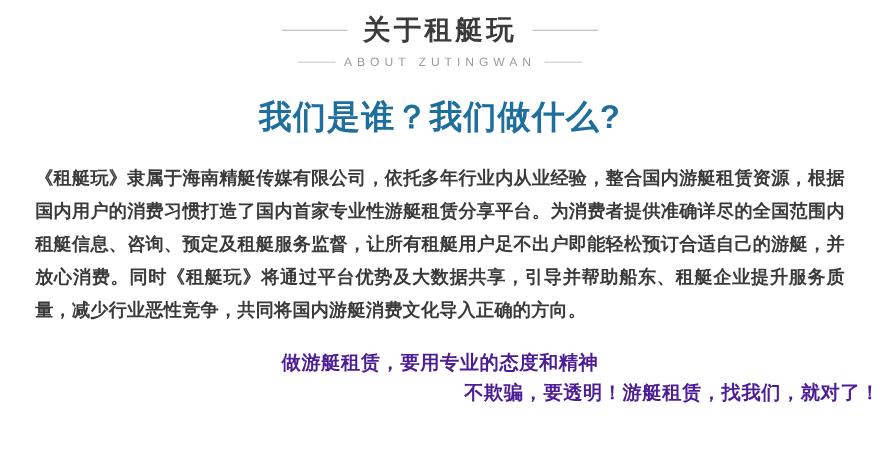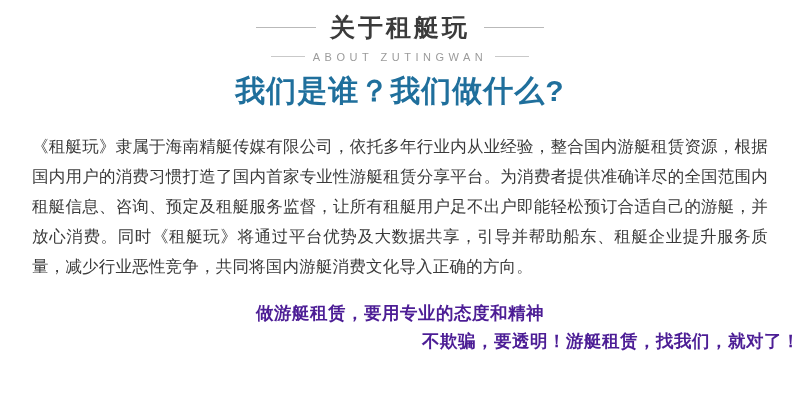--- a/index.html
+++ b/index.html
@@ -59,33 +59,34 @@
   }
   .header-en {
     font-size: 11px;
     color: #9b9b9b;
     letter-spacing: 4.5px;
     white-space: nowrap;
   }
 
   
   .main-heading {
-    margin-top: 10px;
+    margin-top: 26px;
     text-align: center;
     font-size: 30px;
     font-weight: bold;
     color: #1f6f9c;
     letter-spacing: 1px;
     line-height: 1.2;
   }
 
   
   .body-wrap {
     margin: 22px auto 0 auto;
     width: 736px;
+    font-weight: bold;
   }
   .body-text {
     font-size: 16.5px;
     color: #3a3a3a;
     line-height: 30px;
     text-align: justify;
     text-justify: inter-ideograph;
     letter-spacing: 0.2px;
   }
 

